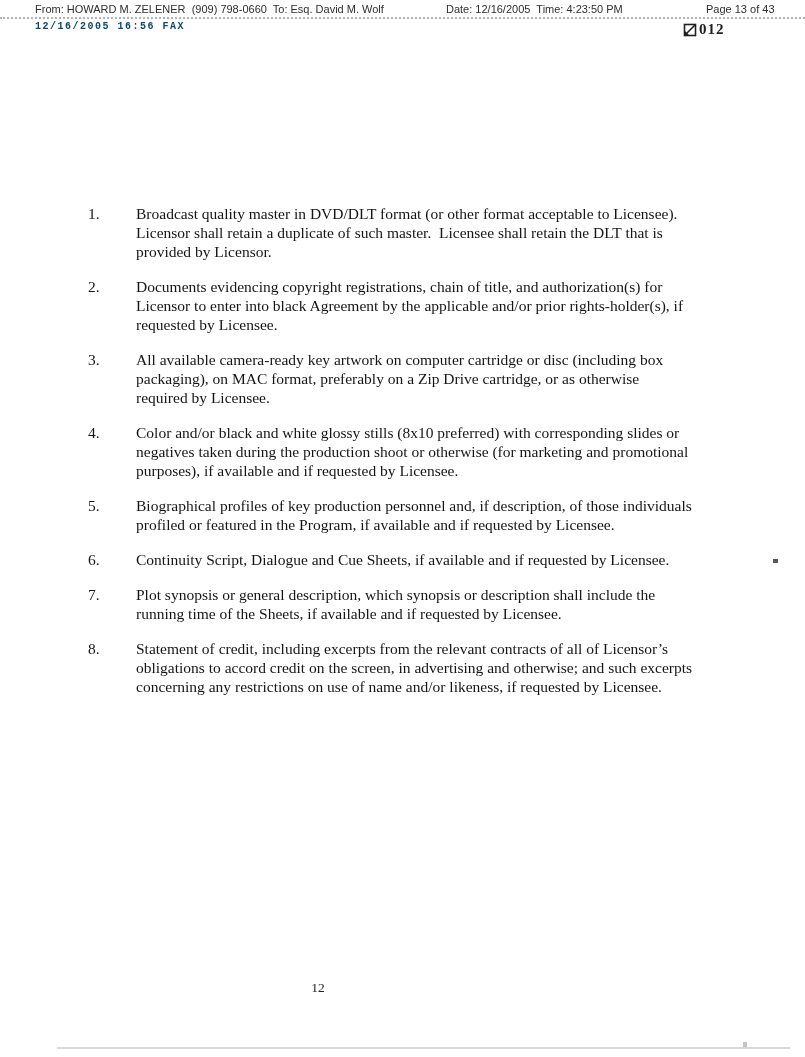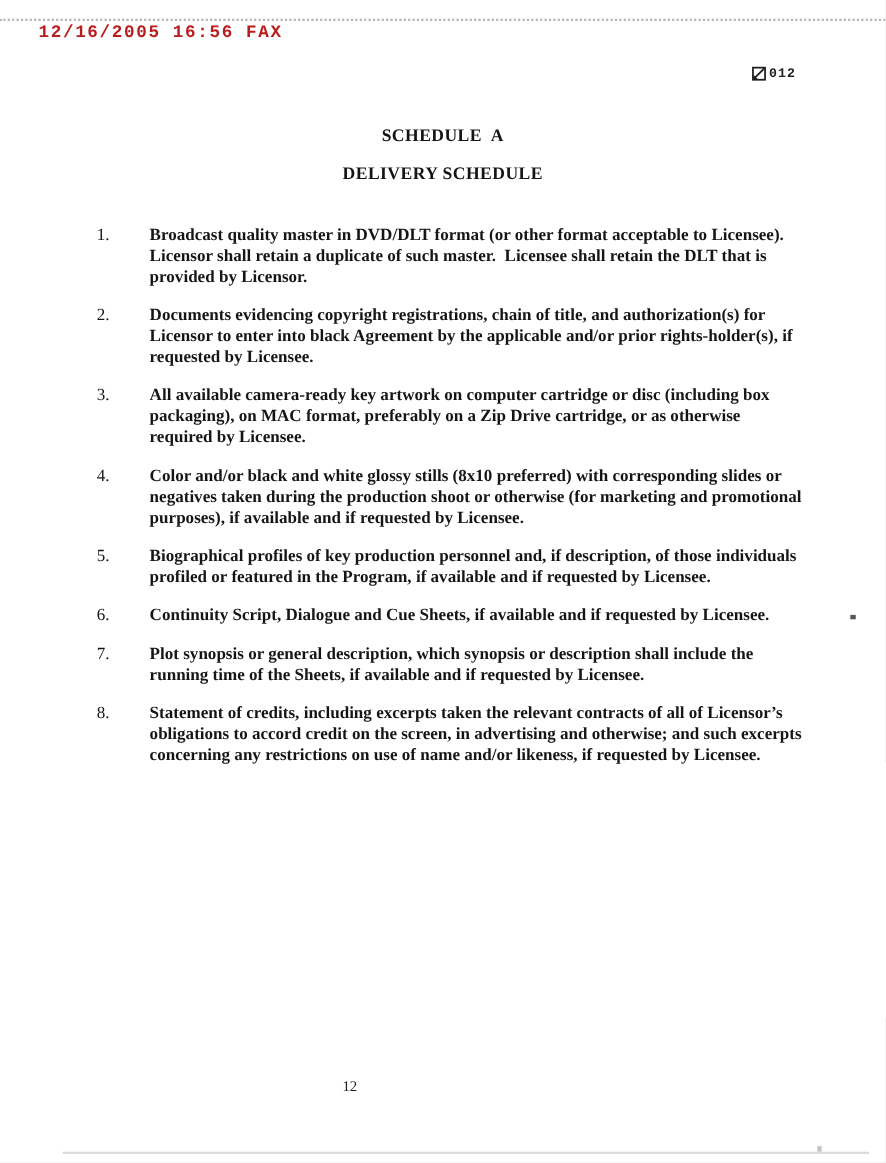--- a/index.html
+++ b/index.html
@@ -30,38 +30,37 @@
   .dotted-sep {
     position: absolute;
     top: 17px; left: 0;
     width: 805px; height: 0;
     border-top: 2px dotted #b3b3b3;
   }
   .fax-stamp {
     position: absolute;
     top: 21px; left: 35px;
     font-family: "Liberation Mono", "DejaVu Sans Mono", monospace;
-    font-size: 16px;
+    font-size: 10px;
     font-weight: bold;
     letter-spacing: 1.5px;
-    color: #b91c1c;
+    color: #0c4a6e;
     white-space: pre;
   }
   .fax-id {
     position: absolute;
     top: 21px; left: 683px;
-    font-family: Liberation Mono, monospace;
-    font-size: 12px;
+    font-family: Liberation Serif, serif;
+    font-size: 15px;
     font-weight: bold;
     letter-spacing: 1px;
     color: #1f1f1f;
     display: flex;
     align-items: center;
     gap: 2px;
-    margin-top: 38px;
   }
   .fax-id svg { display: block; }
   
   .doc-title, .doc-subtitle {
     position: absolute;
     left: 0; width: 805px;
     text-align: center;
     font-weight: bold;
     font-size: 16px;
     letter-spacing: 0.4px;
@@ -83,21 +82,20 @@
     color: #151515;
   }
   .item-number {
     flex: 0 0 48px;
     white-space: pre;
   }
   .item-text {
     flex: 1 1 auto;
     white-space: pre-wrap;
     max-width: 625px;
-    font-weight: bold;
   }
   .page-number {
     position: absolute;
     top: 980px; left: 0;
     width: 636px;
     text-align: center;
     font-size: 13.5px;
     color: #222;
   }
   
@@ -119,38 +117,41 @@
     top: 1042px; left: 743px;
     width: 4px; height: 5px;
     background: #c4c4c4;
   }
 </style>
 </head>
 <body>
 
 <div class="page">
 
+  <div class="fax-header-line">
+    <span class="fax-from">From: HOWARD M. ZELENER  (909) 798-0660  To: Esq. David M. Wolf</span>
+    <span class="fax-date">Date: 12/16/2005  Time: 4:23:50 PM</span>
+    <span class="fax-pages">Page 13 of 43</span>
+  </div>
 
   <div class="dotted-sep"></div>
 
   <div class="fax-stamp">12/16/2005 16:56 FAX</div>
 
   <div class="fax-id">
     <span>
       <svg width="14" height="15" viewBox="0 0 14 15">
         <rect x="1.5" y="2.5" width="11" height="11" fill="none" stroke="#1f1f1f" stroke-width="1.6"></rect>
         <line x1="2" y1="13" x2="12" y2="3" stroke="#1f1f1f" stroke-width="1.6"></line>
         <path d="M2 13 L6 13 L2 9 Z" fill="#1f1f1f"></path>
       </svg>
     </span>
     <span>012</span>
   </div>
 
-  <div class="doc-title">SCHEDULE  A</div>
-  <div class="doc-subtitle">DELIVERY SCHEDULE</div>
 
   <div class="delivery-list">
 
     <div class="list-item">
       <span class="item-number">1.</span>
       <span class="item-text">Broadcast quality master in DVD/DLT format (or other format acceptable to Licensee).
 Licensor shall retain a duplicate of such master.  Licensee shall retain the DLT that is
 provided by Licensor.</span>
     </div>
 
@@ -187,21 +188,21 @@
     </div>
 
     <div class="list-item">
       <span class="item-number">7.</span>
       <span class="item-text">Plot synopsis or general description, which synopsis or description shall include the
 running time of the Sheets, if available and if requested by Licensee.</span>
     </div>
 
     <div class="list-item">
       <span class="item-number">8.</span>
-      <span class="item-text">Statement of credits, including excerpts taken the relevant contracts of all of Licensor’s
+      <span class="item-text">Statement of credit, including excerpts from the relevant contracts of all of Licensor’s
 obligations to accord credit on the screen, in advertising and otherwise; and such excerpts
 concerning any restrictions on use of name and/or likeness, if requested by Licensee.</span>
     </div>
 
   </div>
 
   <div class="page-number">12</div>
 
   <div class="speck-right"></div>
   <div class="bottom-scan-line"></div>

